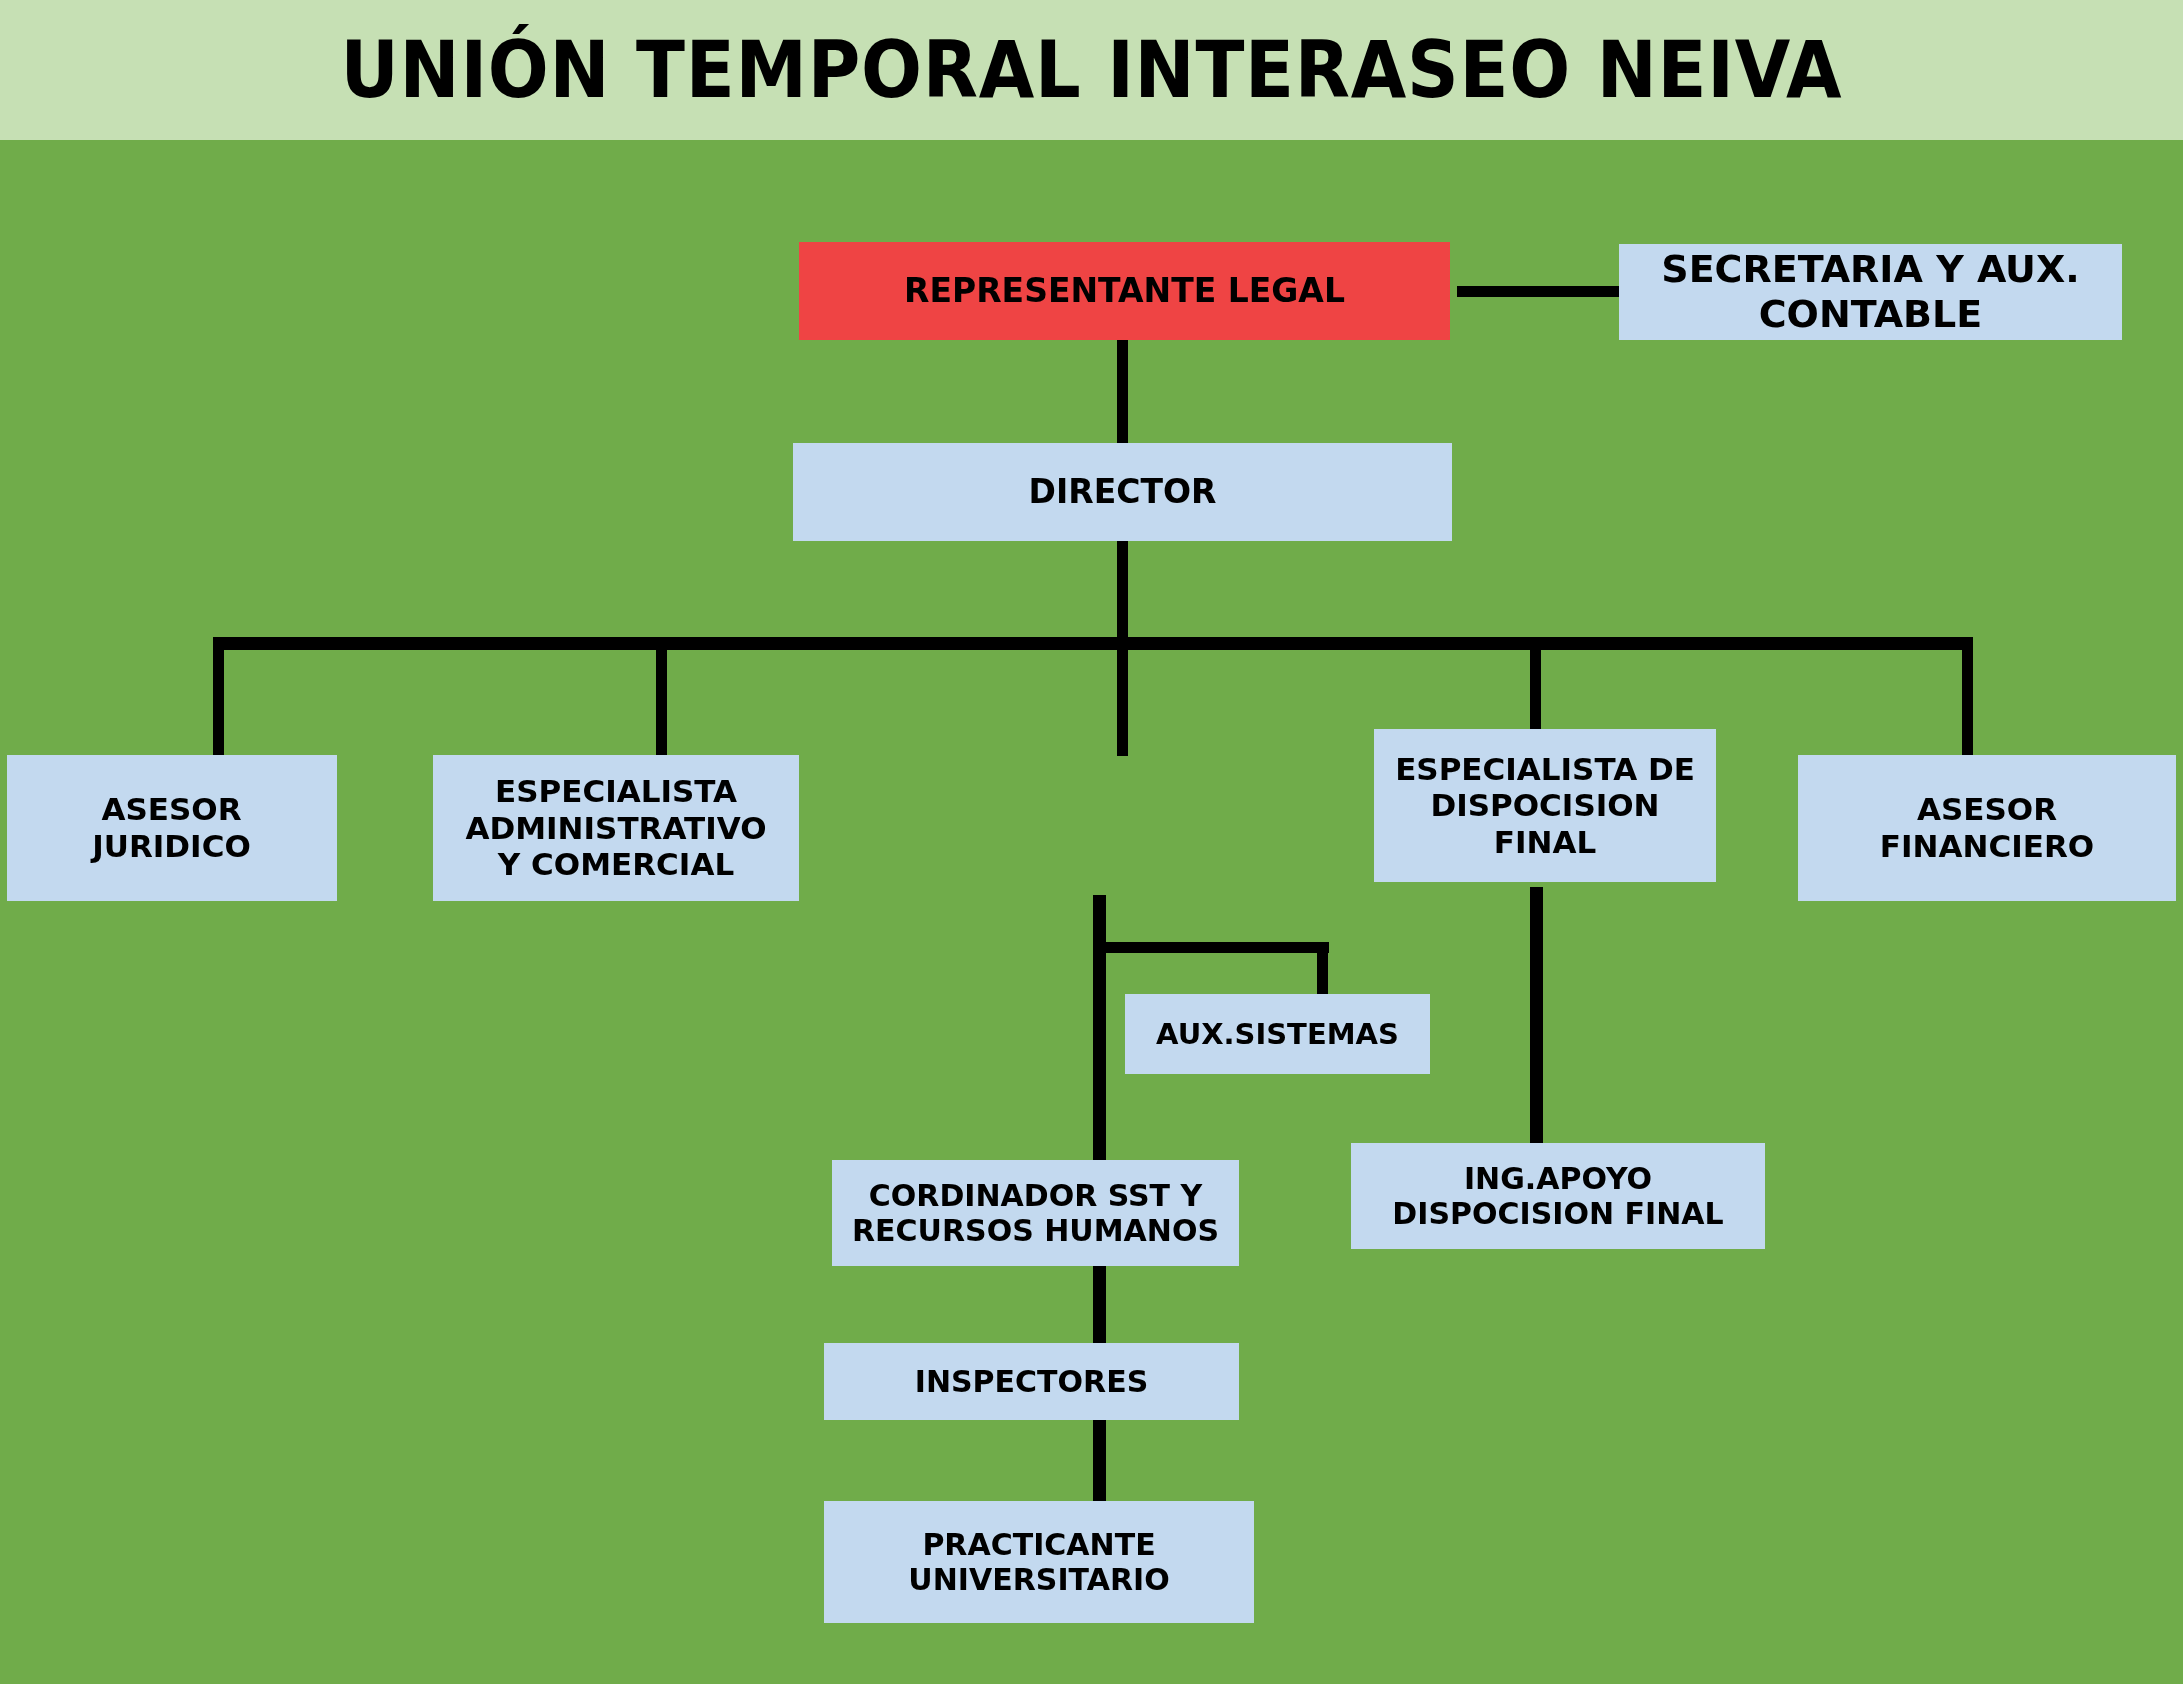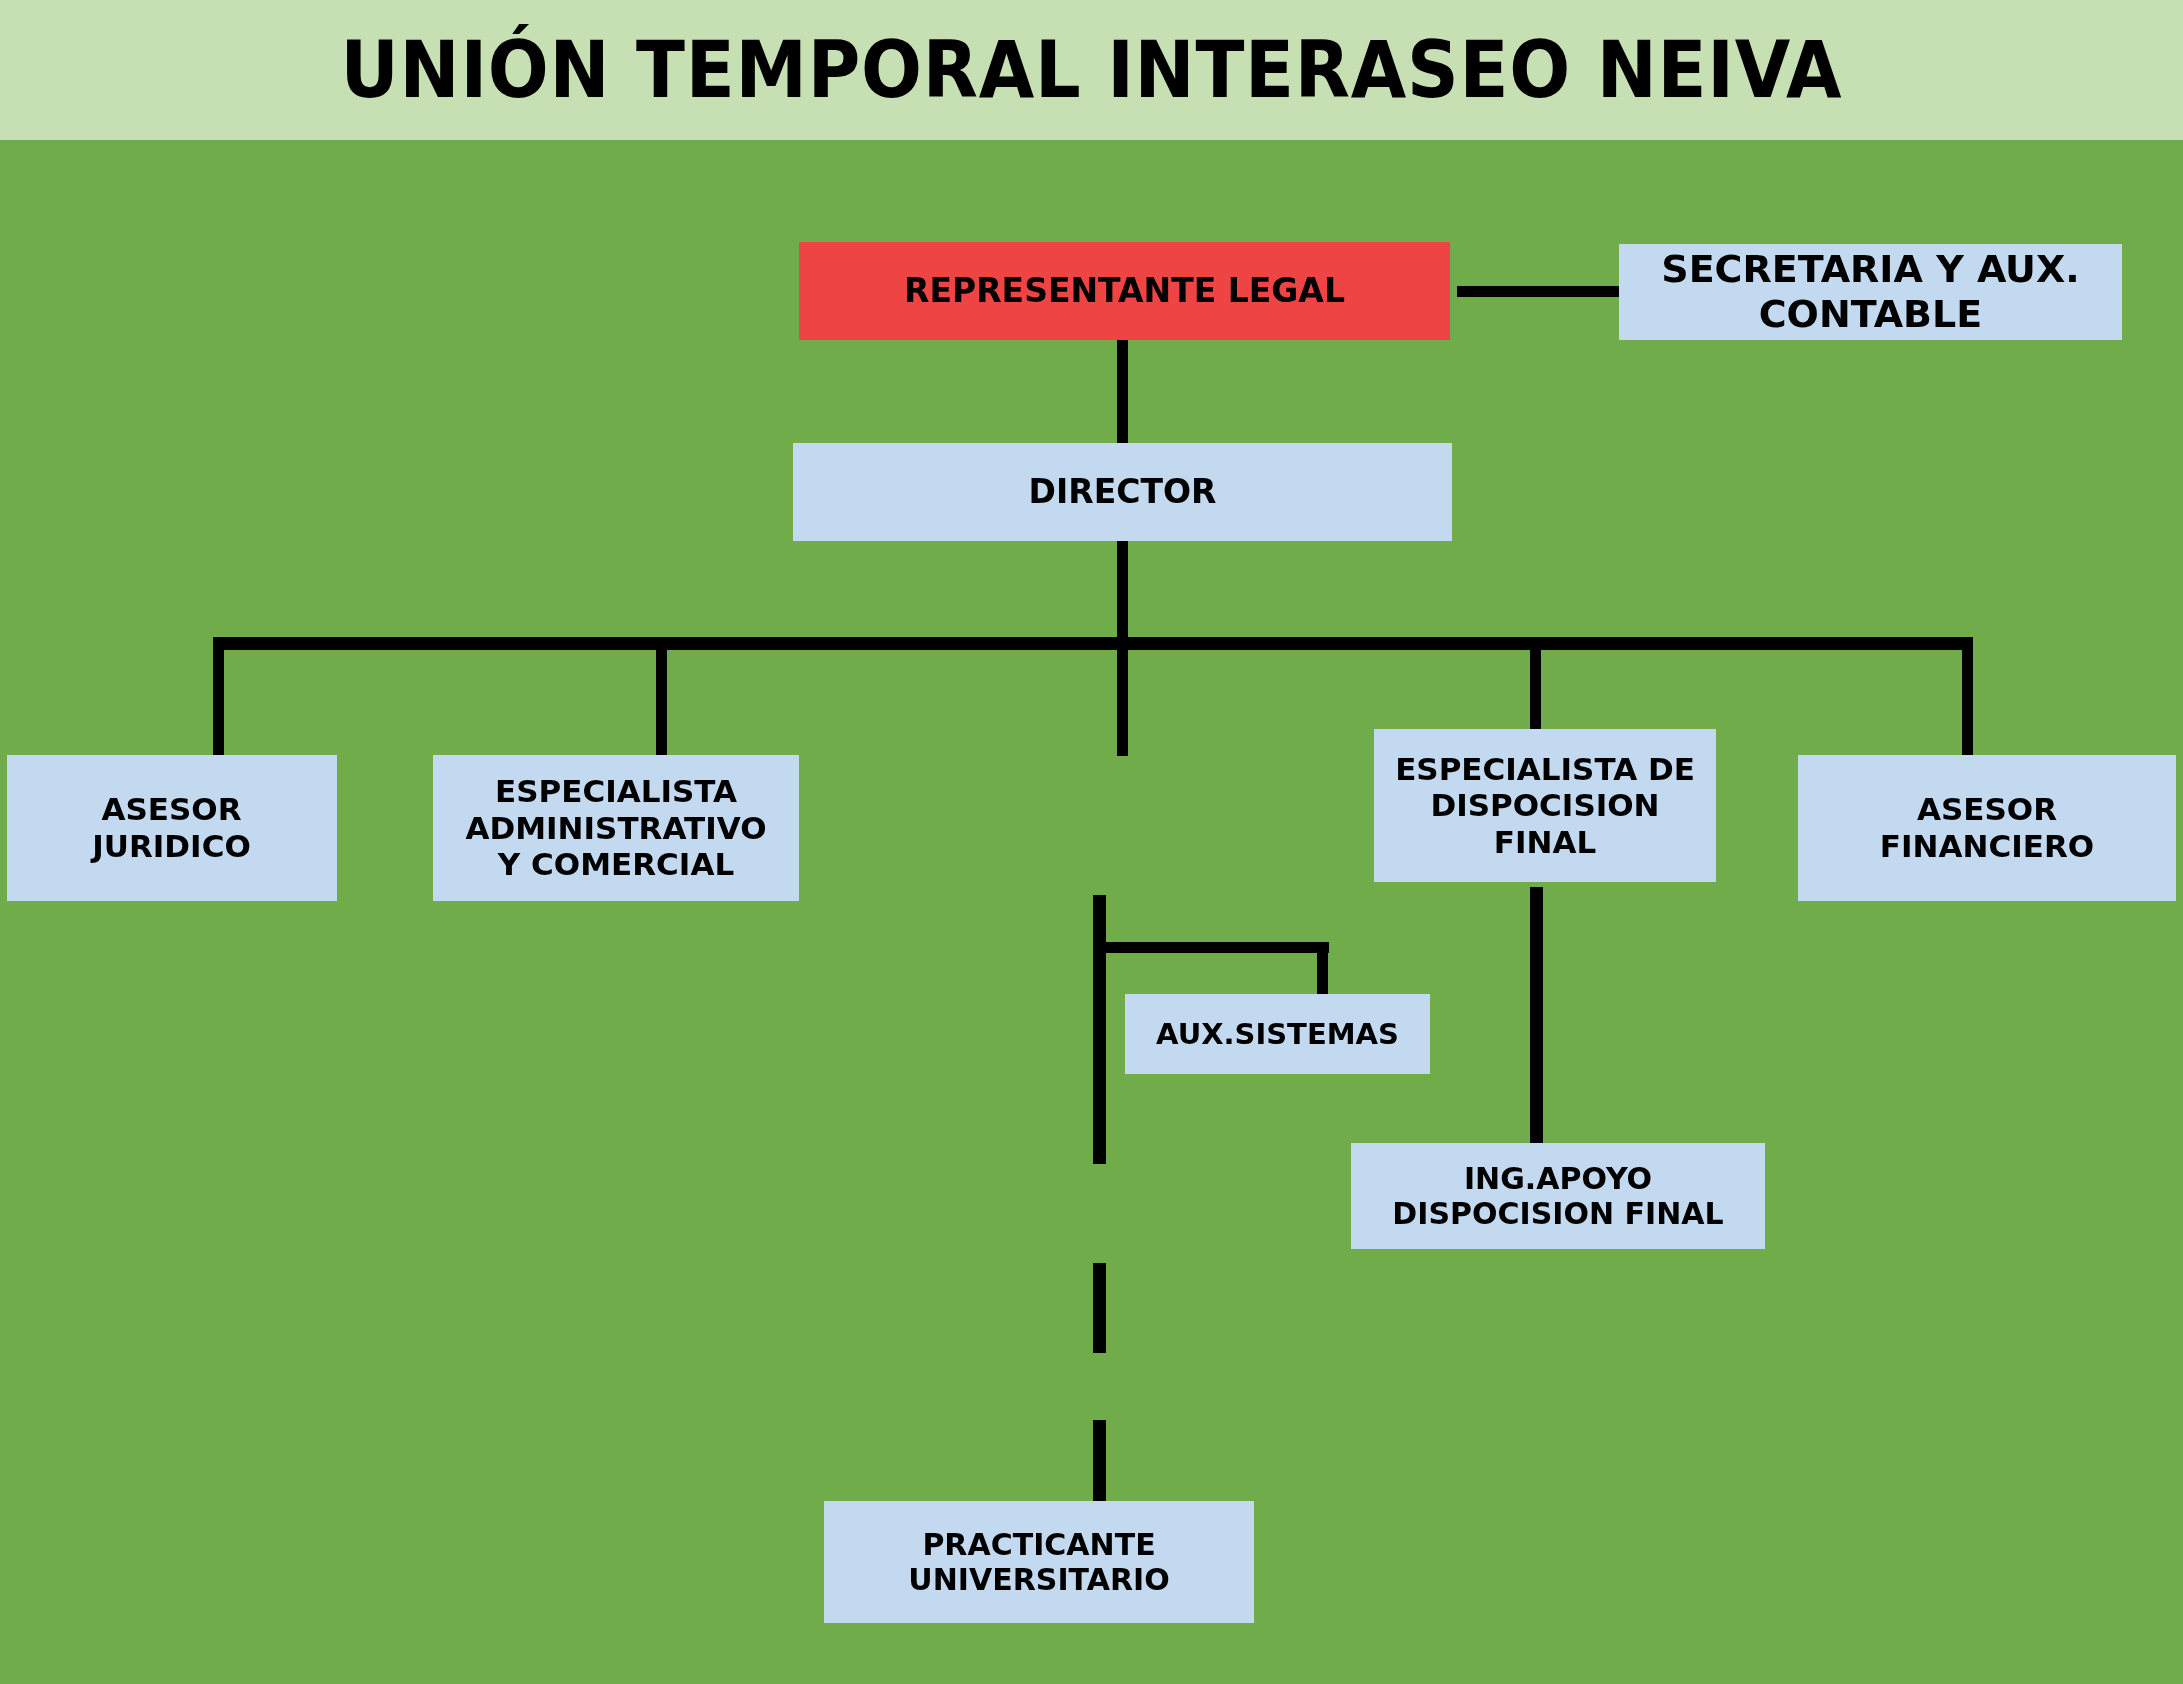--- a/index.html
+++ b/index.html
@@ -139,26 +139,33 @@
 
   <div class="node" style="left:1798px; top:755px; width:378px; height:146px; font-size:31px;">
     <span>ASESOR
 FINANCIERO</span>
   </div>
 
   <div class="node" style="left:1125px; top:994px; width:305px; height:80px; font-size:29px;">
     <span>AUX.SISTEMAS</span>
   </div>
 
+  <div class="node" style="left:832px; top:1160px; width:407px; height:106px; font-size:30px;">
+    <span>CORDINADOR SST Y
+RECURSOS HUMANOS</span>
+  </div>
 
   <div class="node" style="left:1351px; top:1143px; width:414px; height:106px; font-size:30px;">
     <span>ING.APOYO
 DISPOCISION FINAL</span>
   </div>
 
+  <div class="node" style="left:824px; top:1343px; width:415px; height:77px; font-size:30px;">
+    <span>INSPECTORES</span>
+  </div>
 
   <div class="node" style="left:824px; top:1501px; width:430px; height:122px; font-size:30px;">
     <span>PRACTICANTE
 UNIVERSITARIO</span>
   </div>
 
 </div>
 
 
 </body></html>

